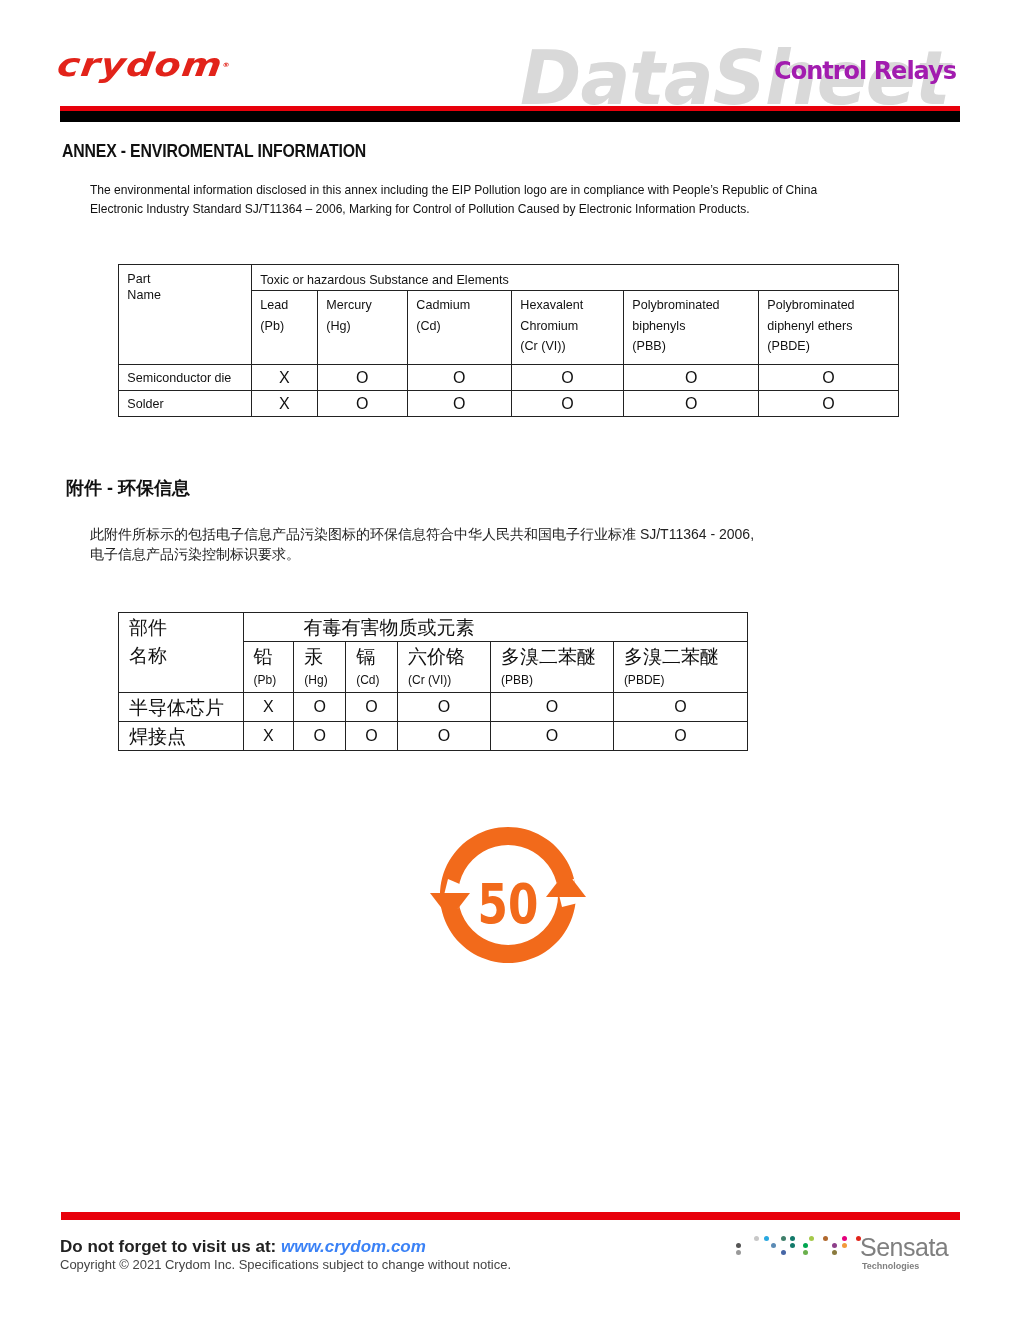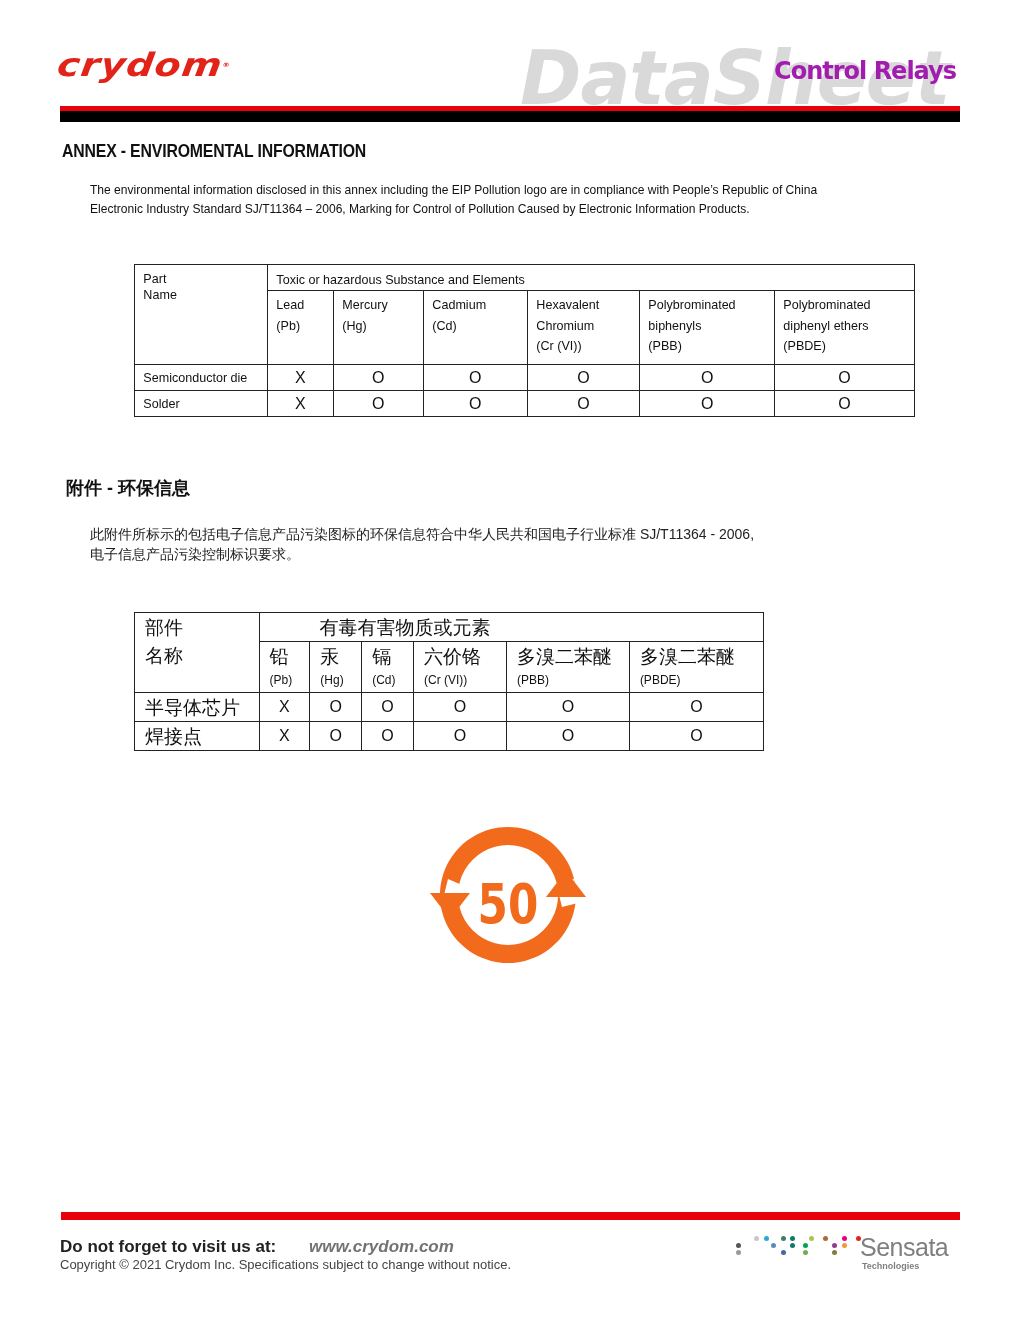--- a/index.html
+++ b/index.html
@@ -6,35 +6,35 @@
   body{width:1020px;height:1320px;position:relative;overflow:hidden;font-family:"Liberation Sans",sans-serif;color:#111;}
   .abs{position:absolute;}
   .logo{left:60px;top:48px;font-family:"DejaVu Sans",sans-serif;font-weight:bold;font-style:italic;font-size:38px;color:#e2231a;letter-spacing:1px;transform:skewX(-8deg) scaleY(0.85);transform-origin:left top;line-height:40px;}
   .logo sup{font-size:7px;vertical-align:top;font-style:normal;color:#e2231a;}
   .watermark{left:520px;top:38px;font-family:"DejaVu Sans",sans-serif;font-weight:bold;font-style:italic;font-size:74px;color:#d9d9d9;line-height:80px;letter-spacing:-1px;}
   .doc-title{right:64px;top:50px;font-family:"DejaVu Sans",sans-serif;font-weight:bold;font-size:24px;color:#a21caf;line-height:42px;letter-spacing:-1px;}
   .bar-red{left:60px;top:106px;width:900px;height:5px;background:#e8000b;}
   .bar-black{left:60px;top:111px;width:900px;height:11px;background:#000;}
   .h1{left:62px;top:141px;font-family:"Liberation Sans",sans-serif;font-weight:bold;font-size:18px;transform:scaleX(0.88);transform-origin:left top;letter-spacing:-0.2px;}
   .para{left:90px;top:180px;width:900px;font-size:13.4px;line-height:19px;transform:scaleX(0.9);transform-origin:left top;}
-  table{border-collapse:collapse;position:absolute;margin-left:16px;}
+  table{border-collapse:collapse;position:absolute;}
   td{border:1px solid #222;vertical-align:top;padding:0;}
   .t1{left:118px;top:264px;width:781px;font-size:13.5px;}
   .t1 .lbl{display:block;padding:4px 9px;line-height:20px;transform:scaleX(0.93);transform-origin:left top;white-space:nowrap;}
   .t1 .c{text-align:center;vertical-align:middle;font-size:16px;}
   .h2{left:66px;top:476px;font-size:18px;font-weight:bold;}
   .para2{left:90px;top:524px;width:820px;font-size:14px;line-height:20px;color:#222;}
   .t2{left:118px;top:612px;width:630px;font-size:19px;font-family:"DejaVu Serif",serif;}
   .t2 .lbl{display:block;padding:1px 10px;line-height:26px;white-space:nowrap;}
   .t2 .sub{display:block;padding:2px 10px 4px;font-size:12px;font-family:"Liberation Sans",sans-serif;line-height:16px;}
   .t2 .c{text-align:center;vertical-align:middle;font-size:16px;font-family:"Liberation Sans",sans-serif;}
   .logo50{left:428px;top:823px;width:160px;height:145px;}
   .foot-red{left:61px;top:1212px;width:899px;height:8px;background:#e8000b;}
   .foot1{left:60px;top:1237px;font-size:17px;font-weight:bold;color:#222;}
-  .foot1 a{color:#737373;font-style:italic;text-decoration:none;margin-left:28px;}
+  .foot1 a{color:#3b82f6;font-style:italic;text-decoration:none;}
   .foot2{left:60px;top:1257px;font-size:13px;color:#444;}
   .sensata{left:860px;top:1233px;font-size:25px;color:#7f7f7f;letter-spacing:-0.5px;}
   .sensata-sub{left:862px;top:1261px;font-size:9px;font-weight:bold;color:#7f7f7f;}
   .dot{position:absolute;width:5px;height:5px;border-radius:50%;}
 </style>
 </head>
 <body>
 
 <div class="abs logo"><span>crydom</span><sup>®</sup></div>
 <div class="abs watermark">DataSheet</div>

